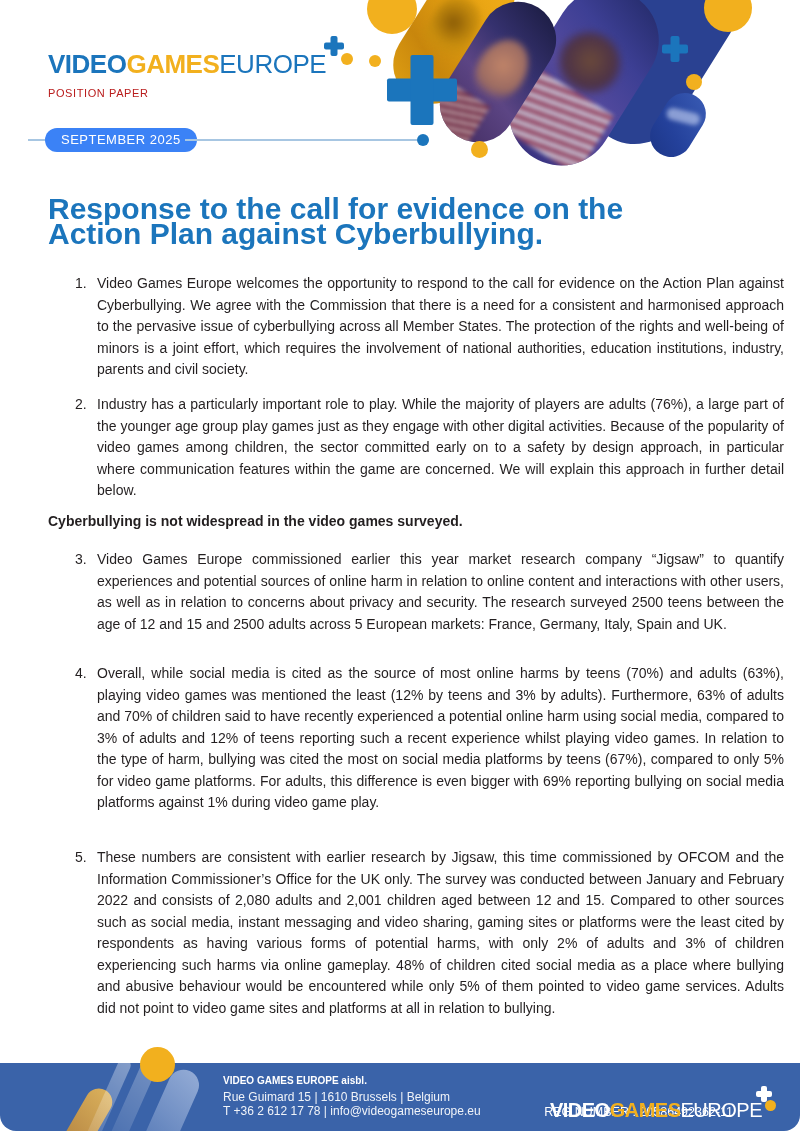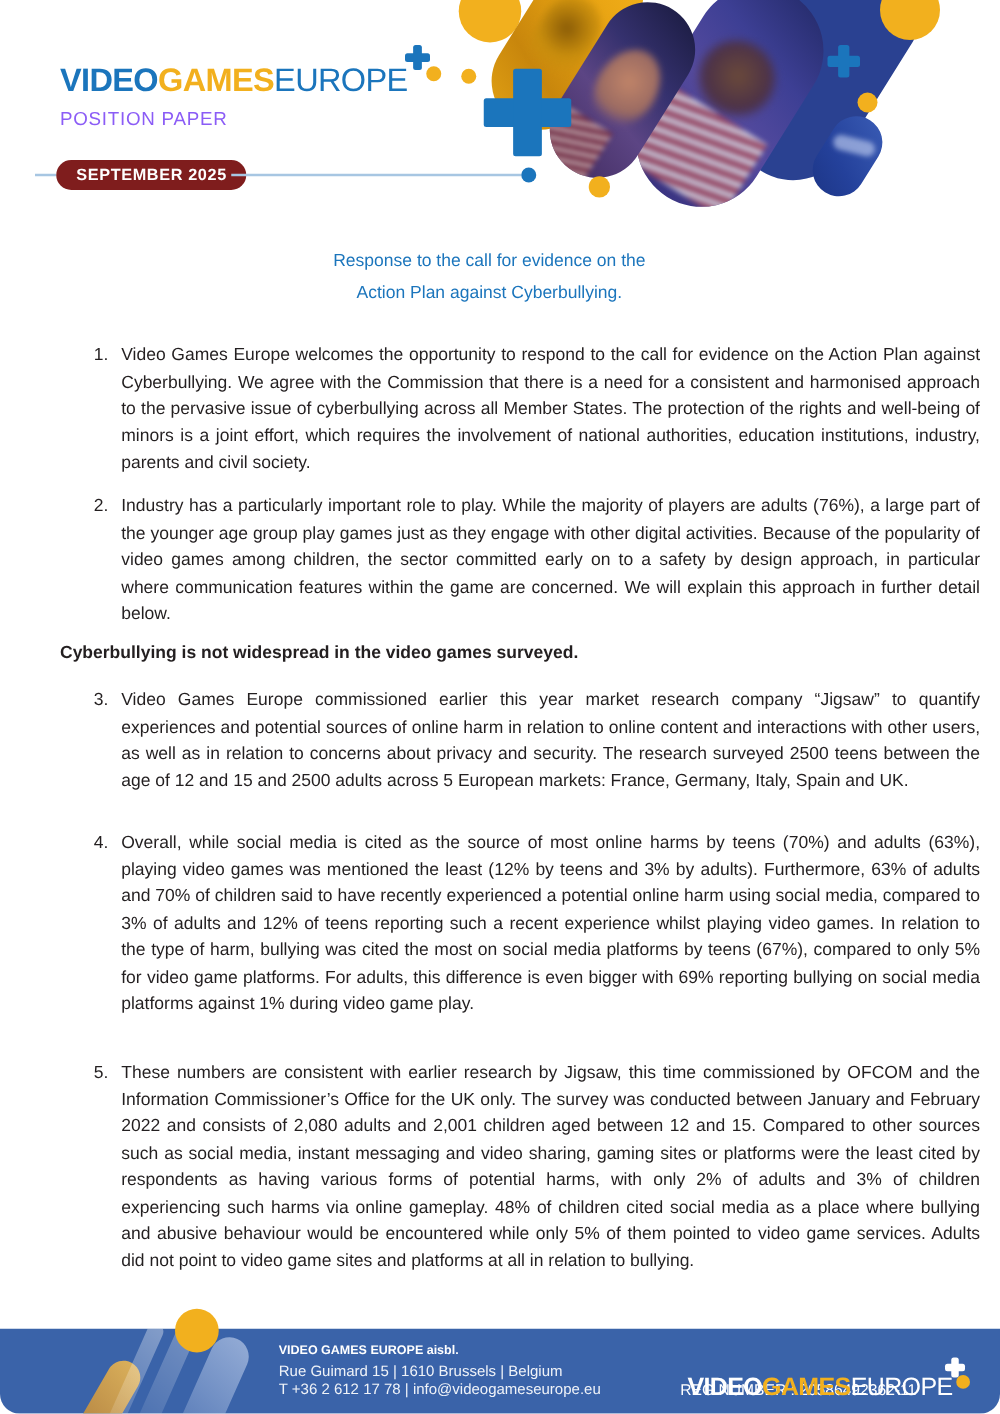--- a/index.html
+++ b/index.html
@@ -13,37 +13,37 @@
     border-radius:16px;
   }
 
   
   .logo{position:absolute;left:48px;top:49px;}
   .logo-line{font-size:26px;font-weight:bold;letter-spacing:-0.5px;white-space:nowrap;}
   .logo-video{color:#1b75bc;}
   .logo-games{color:#f2b01e;}
   .logo-europe{color:#1b75bc;font-weight:normal;}
   .logo-mark{position:absolute;left:268px;top:-13px;width:36px;height:36px;}
-  .logo-sub{margin-top:7px;font-size:15px;letter-spacing:0.6px;color:#8b5cf6;font-weight:normal;}
+  .logo-sub{margin-top:7px;font-size:11px;letter-spacing:0.6px;color:#b91c1c;font-weight:normal;}
 
   .plus{position:absolute;}
   .plus::before{content:"";position:absolute;left:0;width:100%;top:50%;transform:translateY(-50%);height:var(--t);background:var(--c);border-radius:2px;}
   .plus::after{content:"";position:absolute;top:0;height:100%;left:50%;transform:translateX(-50%);width:var(--t);background:var(--c);border-radius:2px;}
   .dot{position:absolute;border-radius:50%;}
 
   
   .badge-row{position:absolute;left:0;top:128px;width:100%;height:24px;}
   .rule{position:absolute;height:1.5px;background:#a7c6e2;top:11px;}
   .rule-left{left:28px;width:17px;}
   .rule-right{left:185px;width:232px;}
   .rule-dot{left:417px;top:6px;width:12px;height:12px;background:#1b75bc;}
   .badge{
     position:absolute;left:45px;top:0;
-    background:#7f1d1d;color:#ffffff;
-    font-size:13px;font-weight:bold;letter-spacing:0.5px;
+    background:#3b82f6;color:#ffffff;
+    font-size:13px;font-weight:normal;letter-spacing:0.5px;
     padding:4px 16px 5px 16px;border-radius:12px;white-space:nowrap;
   }
 
   
   .deco-top{position:absolute;left:0;top:0;width:800px;height:200px;pointer-events:none;}
   .bar{position:absolute;}
   .d-yellow-circle{left:367px;top:-16px;width:50px;height:50px;background:#f2b01e;}
   .d-yellow-bar{
     left:415px;top:-50px;width:78px;height:160px;border-radius:40px;
     transform:rotate(32deg);
@@ -84,22 +84,22 @@
   .d-semicircle{left:704px;top:-16px;width:48px;height:48px;background:#f2b01e;}
   .d-plus-big{left:387px;top:55px;width:70px;height:70px;--t:23px;--c:#1b75bc;}
   .d-plus-small{left:662px;top:36px;width:26px;height:26px;--t:9px;--c:#1b75bc;}
   .d-dot-y1{left:369px;top:55px;width:12px;height:12px;background:#f2b01e;}
   .d-dot-y2{left:686px;top:74px;width:16px;height:16px;background:#f2b01e;}
   .d-dot-y3{left:471px;top:141px;width:17px;height:17px;background:#f2b01e;}
 
   
   .title{
     position:absolute;left:48px;top:196px;width:687px;
-    text-align:center;color:#1b75bc;
-    font-size:14px;font-weight:normal;line-height:25px;
+    text-align:left;color:#1b75bc;
+    font-size:30px;font-weight:bold;line-height:25px;
   }
 
   
   .block{position:absolute;left:48px;width:687px;font-size:14px;line-height:21.5px;}
   .para{padding-left:49px;text-align:justify;}
   .para .num{position:absolute;left:27px;top:0;}
   .section-heading{font-weight:bold;}
 
   
   .footer-band{position:absolute;left:0;top:1063px;width:800px;height:68px;background:#3a63a9;}

